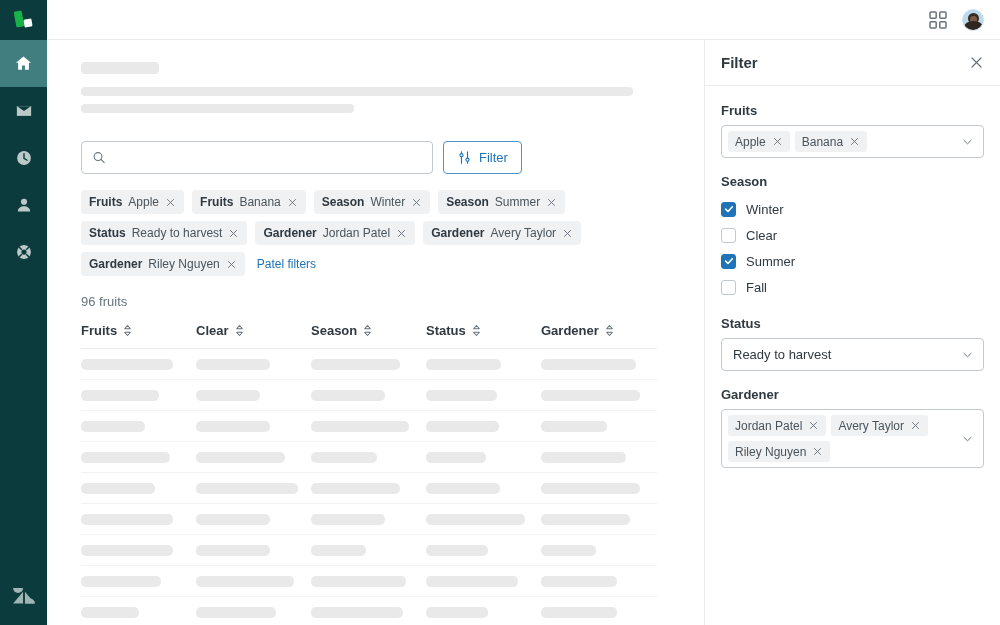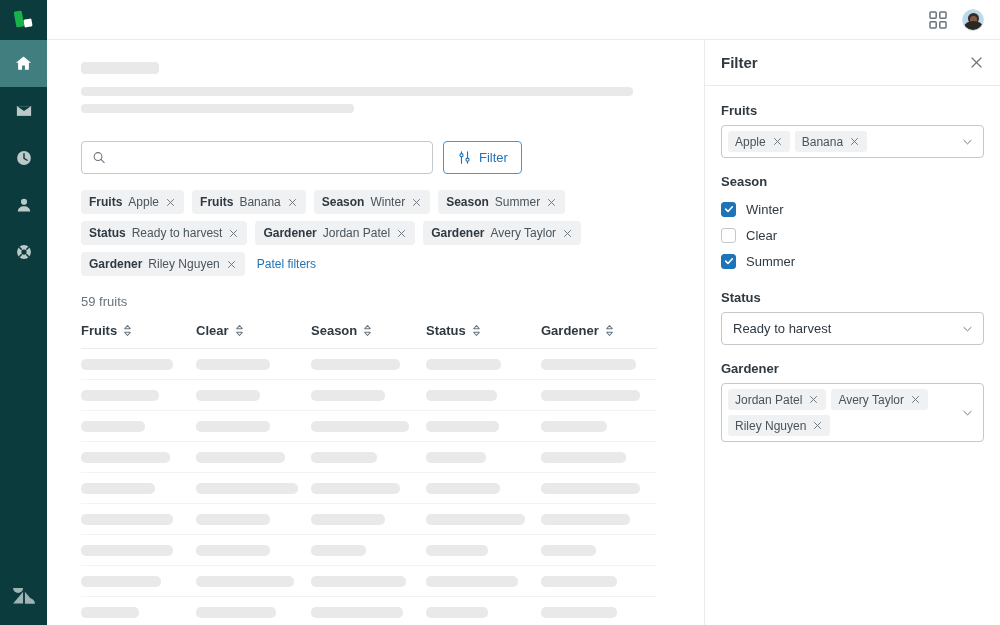--- a/index.html
+++ b/index.html
@@ -333,21 +333,21 @@
               <span>Riley Nguyen</span>
               <span class="x">
                 <svg width="11" height="11" viewBox="0 0 20 20">
                   <path d="M4.5 4.5 15.5 15.5M15.5 4.5 4.5 15.5" stroke="currentColor" stroke-width="1.7" stroke-linecap="round"></path>
                 </svg>
               </span>
             </span>
             <a class="clear-link">Patel filters</a>
           </div>
 
-        <div class="count">59 fruits</div>
+        <div class="count">96 fruits</div>
 
         <table class="tbl">
           <thead>
             <tr id="thead-row">
                 <th style="width: 115px;"><span class="th-in">
                     <span>Fruits</span>
                     <svg width="11" height="13" viewBox="0 0 12 14">
                       <path d="M6 1.5 9 5H3z" fill="none" stroke="#68737d" stroke-width="1.1" stroke-linejoin="round"></path>
                       <path d="M6 12.5 3 9h6z" fill="none" stroke="#68737d" stroke-width="1.1" stroke-linejoin="round"></path>
                     </svg>
@@ -596,20 +596,24 @@
                   <span class="check-label">Clear</span>
                 </div>
                 <div class="check-row">
                   <span class="cbox on">
                     <svg width="10" height="10" viewBox="0 0 12 12">
                       <path d="M2 6.2 4.8 9 10 3.3" fill="none" stroke="#fff" stroke-width="1.9" stroke-linecap="round" stroke-linejoin="round"></path>
                     </svg>
                   </span>
                   <span class="check-label">Summer</span>
                 </div>
+                <div class="check-row">
+                  <span class="cbox"></span>
+                  <span class="check-label">Fall</span>
+                </div>
               </div>
           </div>
 
           <div class="field-group">
             <div class="field-label">Status</div>
             <div class="select-box">
               <span>Ready to harvest</span>
               <span class="chev">
                 <svg width="13" height="13" viewBox="0 0 20 20">
                   <path d="M4.5 7.5 10 12.8l5.5-5.3" fill="none" stroke="#68737d" stroke-width="1.5" stroke-linecap="round" stroke-linejoin="round"></path>

